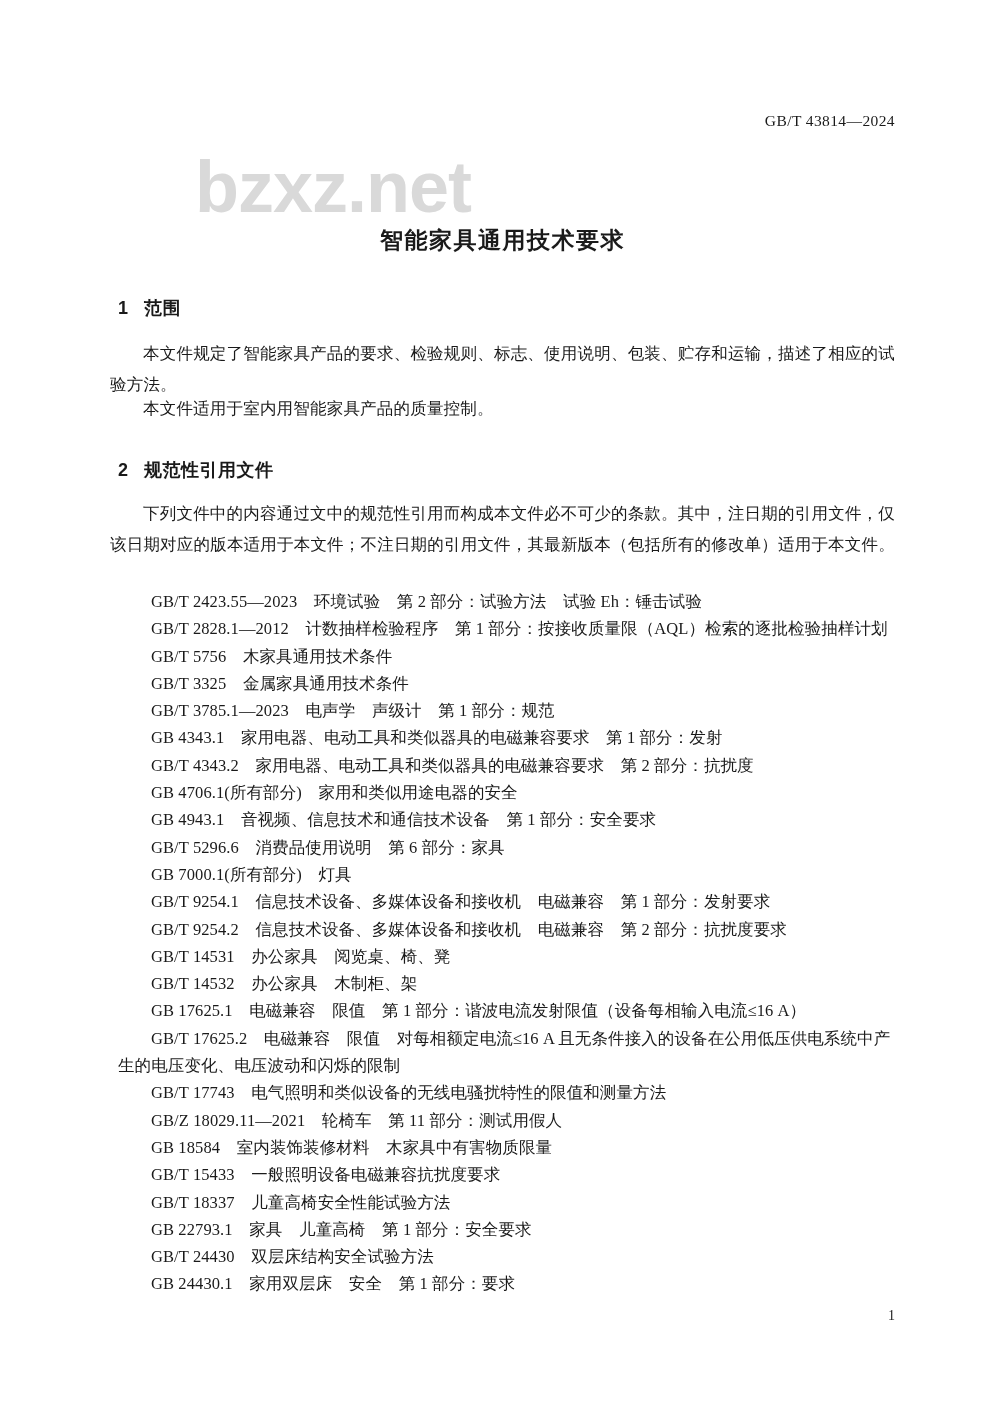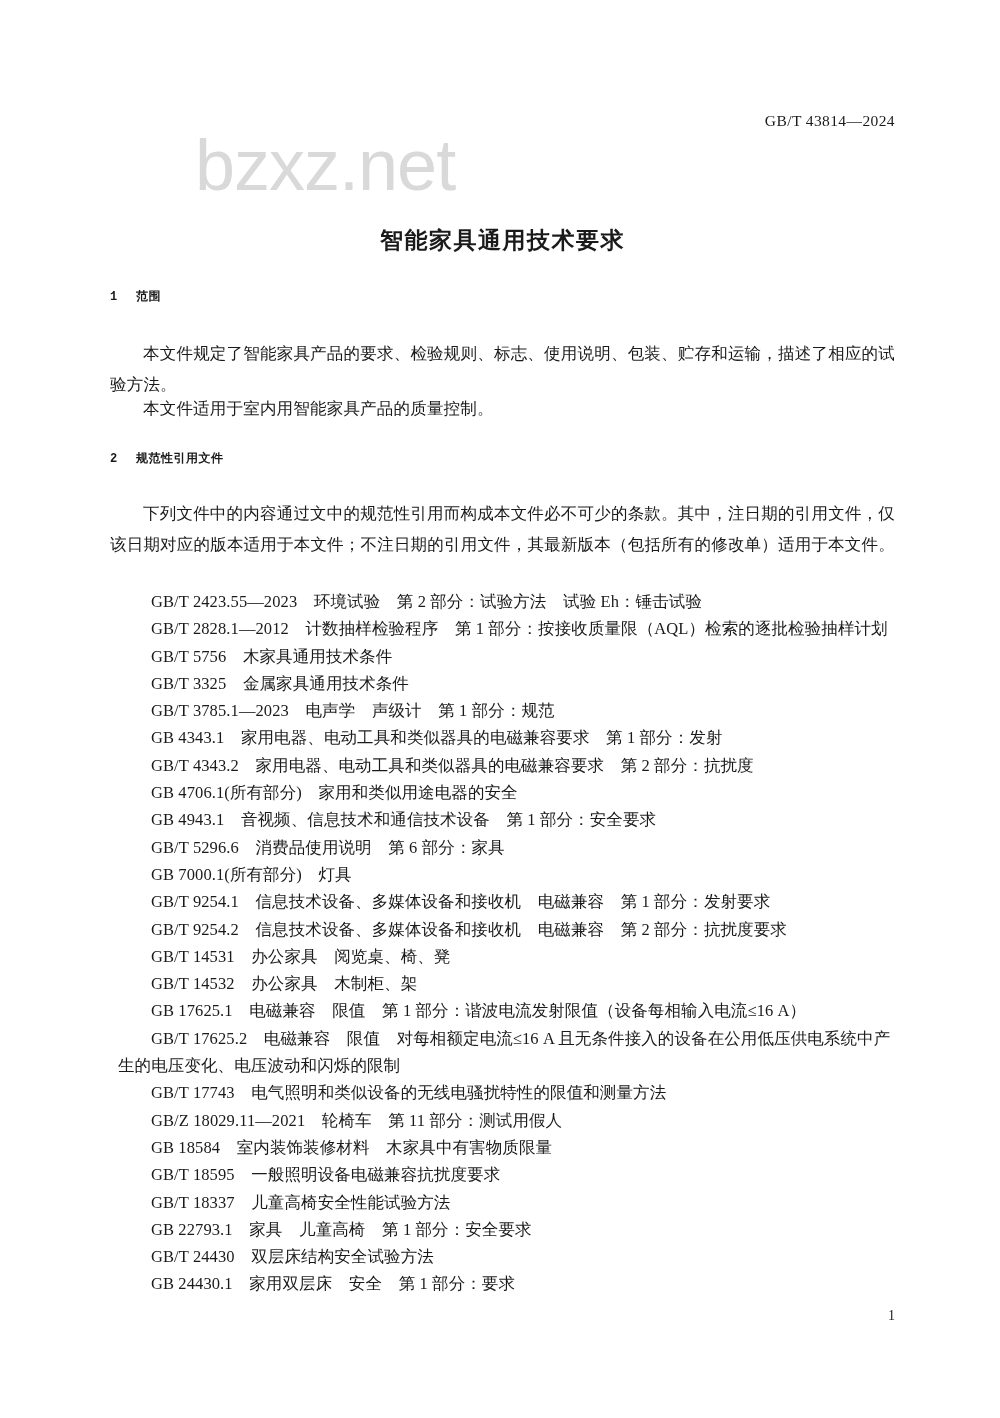--- a/index.html
+++ b/index.html
@@ -31,49 +31,49 @@
     top: 112px;
     font-size: 15.5px;
     letter-spacing: 0.4px;
     font-family: "Liberation Serif", serif;
     color: #1a1a1a;
     white-space: nowrap;
   }
   .watermark {
     position: absolute;
     left: 85px;
-    top: 124px;
+    top: 146px;
     font-family: "Liberation Sans", sans-serif;
     font-size: 72px;
-    font-weight: normal;
+    font-weight: bold;
     color: #d9d9d9;
     letter-spacing: -1px;
     user-select: none;
     pointer-events: none;
     z-index: 0;
   }
   .doc-title {
     position: absolute;
     left: 0;
     top: 200px;
     width: 785px;
     text-align: center;
     font-family: "DejaVu Sans", "Liberation Sans", sans-serif;
     font-weight: bold;
     font-size: 23px;
     letter-spacing: 1.5px;
     z-index: 1;
     margin-top: 25px;
   }
   .section-head {
-    font-family: Liberation Mono, monospace;
+    font-family: Liberation Sans, sans-serif;
     font-weight: bold;
-    font-size: 12px;
+    font-size: 18px;
     letter-spacing: 0.5px;
-    margin: 0;
+    margin: 8px;
   }
   .sec1 { position: absolute; left: 0; top: 288px; }
   .sec1 .num { display: inline-block; width: 26px; }
   .para {
     font-size: 16.5px;
     line-height: 31px;
     text-align: justify;
     letter-spacing: 0.2px;
   }
   .p1 {
@@ -162,21 +162,21 @@
       <li>GB 7000.1(所有部分)　灯具</li>
       <li>GB/T 9254.1　信息技术设备、多媒体设备和接收机　电磁兼容　第 1 部分：发射要求</li>
       <li>GB/T 9254.2　信息技术设备、多媒体设备和接收机　电磁兼容　第 2 部分：抗扰度要求</li>
       <li>GB/T 14531　办公家具　阅览桌、椅、凳</li>
       <li>GB/T 14532　办公家具　木制柜、架</li>
       <li>GB 17625.1　电磁兼容　限值　第 1 部分：谐波电流发射限值（设备每相输入电流≤16 A）</li>
       <li>GB/T 17625.2　电磁兼容　限值　对每相额定电流≤16 A 且无条件接入的设备在公用低压供电系统中产生的电压变化、电压波动和闪烁的限制</li>
       <li>GB/T 17743　电气照明和类似设备的无线电骚扰特性的限值和测量方法</li>
       <li>GB/Z 18029.11—2021　轮椅车　第 11 部分：测试用假人</li>
       <li>GB 18584　室内装饰装修材料　木家具中有害物质限量</li>
-      <li>GB/T 18595　一般照明设备电磁兼容抗扰度要求</li>
+      <li>GB/T 15433　一般照明设备电磁兼容抗扰度要求</li>
       <li>GB/T 18337　儿童高椅安全性能试验方法</li>
       <li>GB 22793.1　家具　儿童高椅　第 1 部分：安全要求</li>
       <li>GB/T 24430　双层床结构安全试验方法</li>
       <li>GB 24430.1　家用双层床　安全　第 1 部分：要求</li>
     </ul>
 
     <div class="page-number">1</div>
 
   </div>
 </div>

